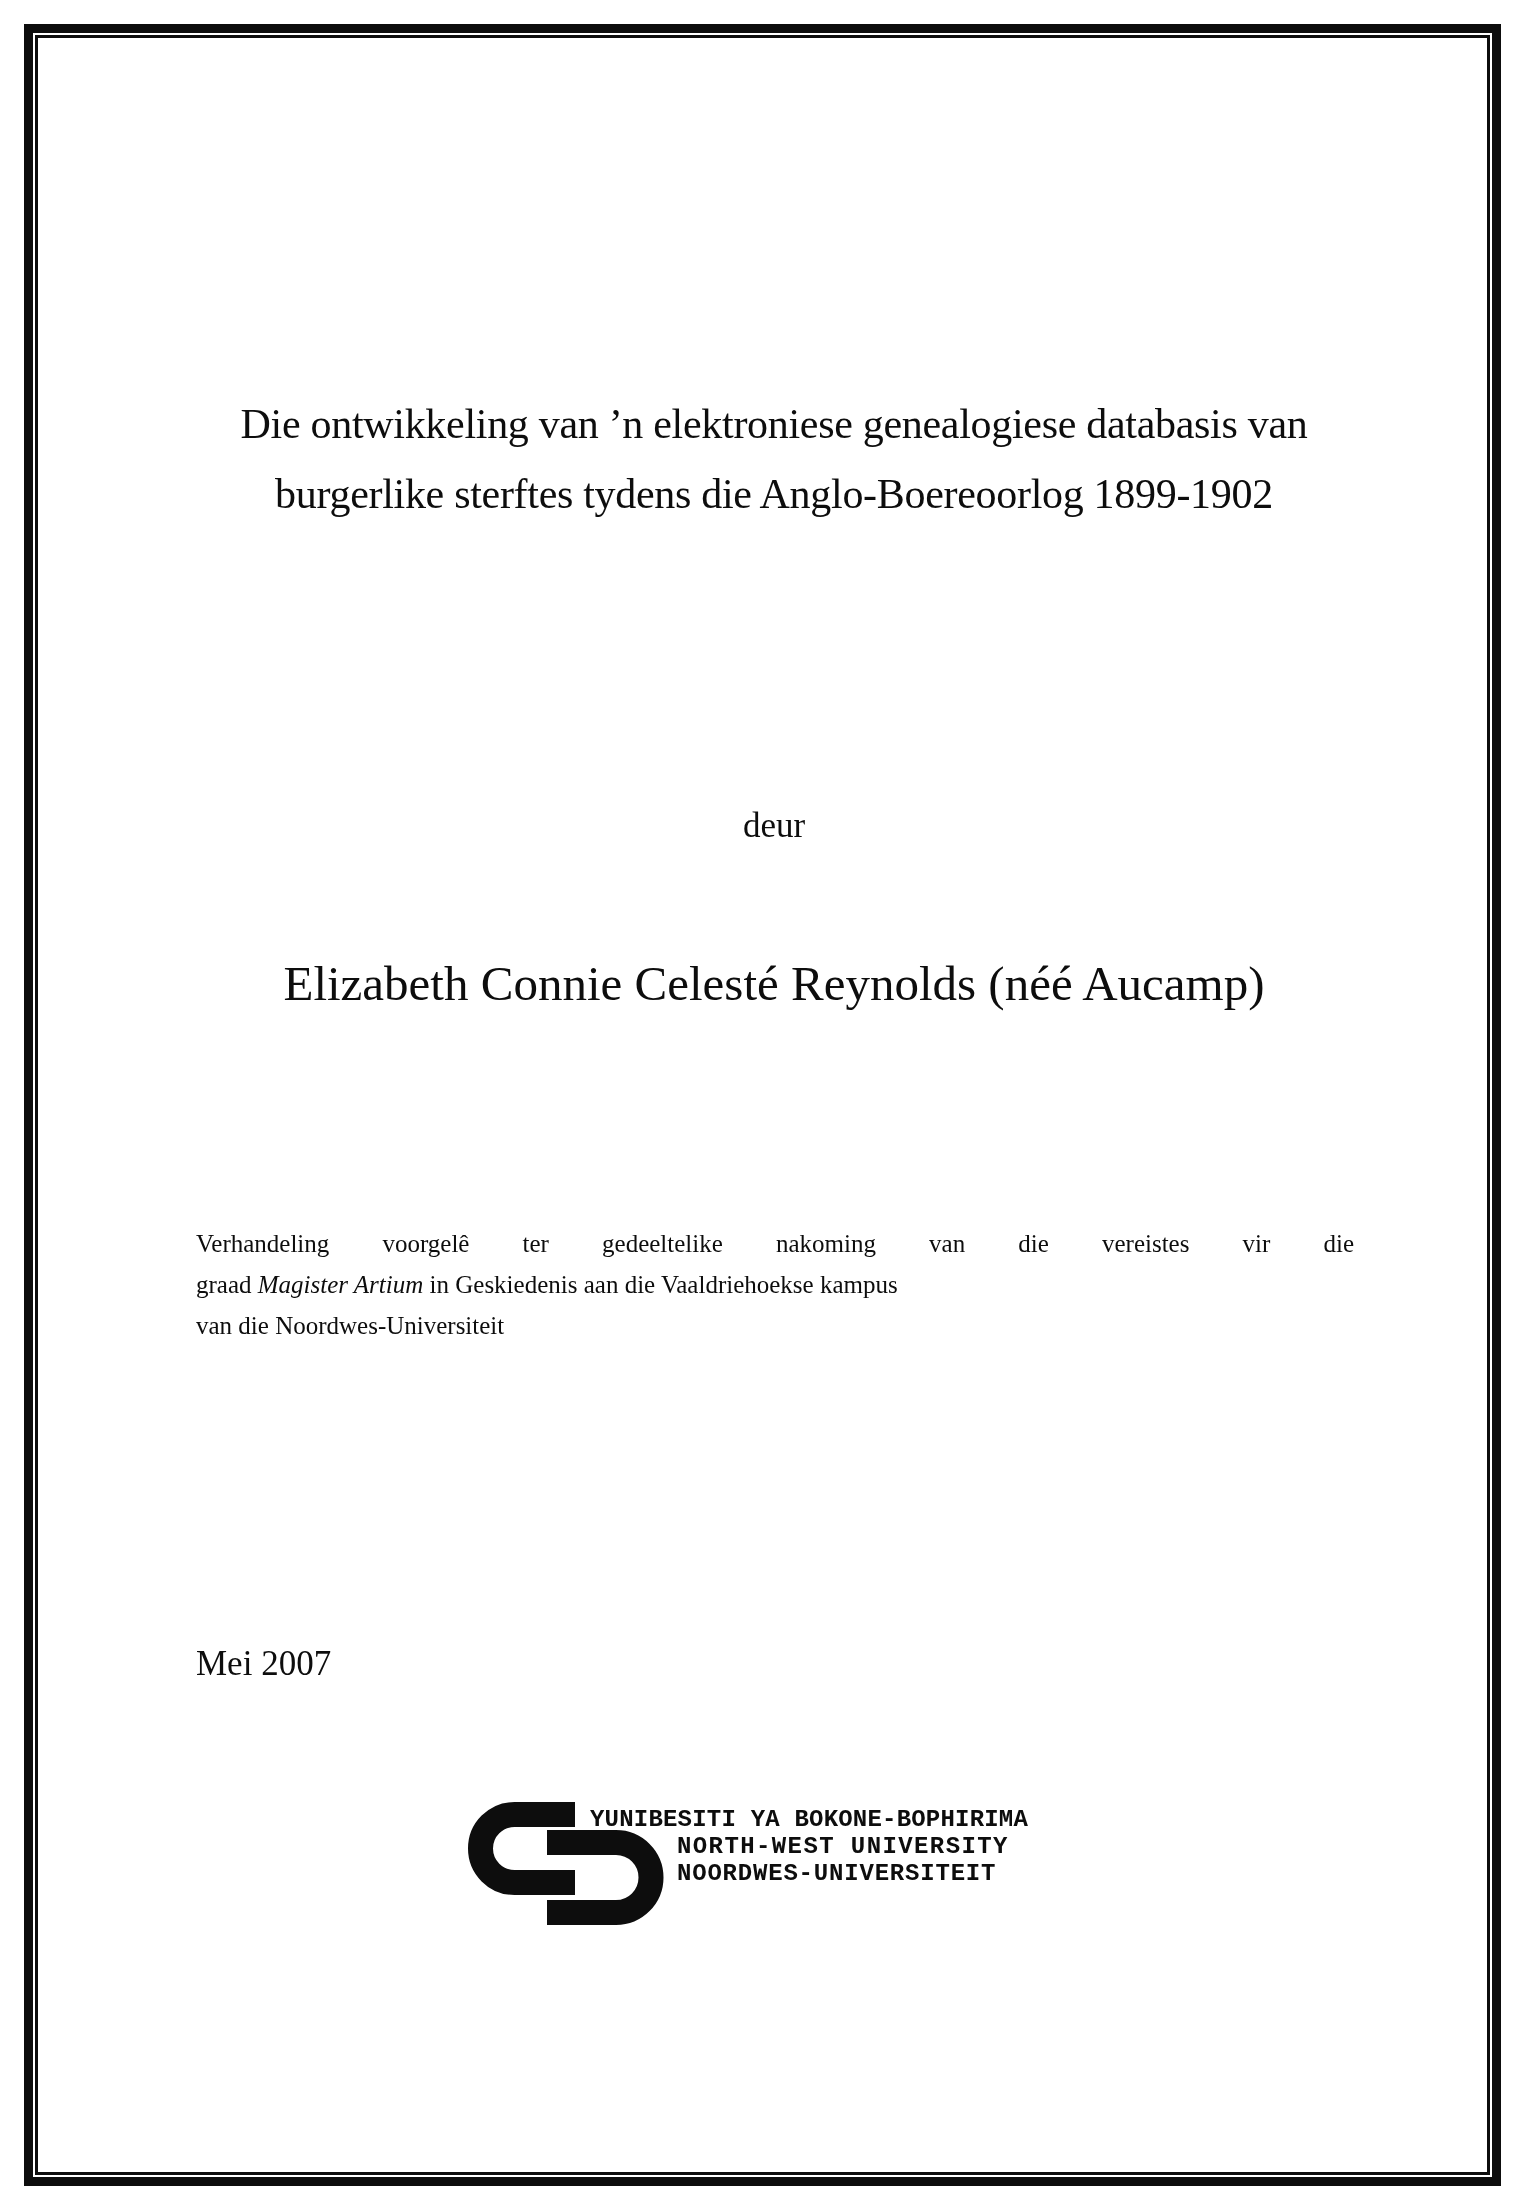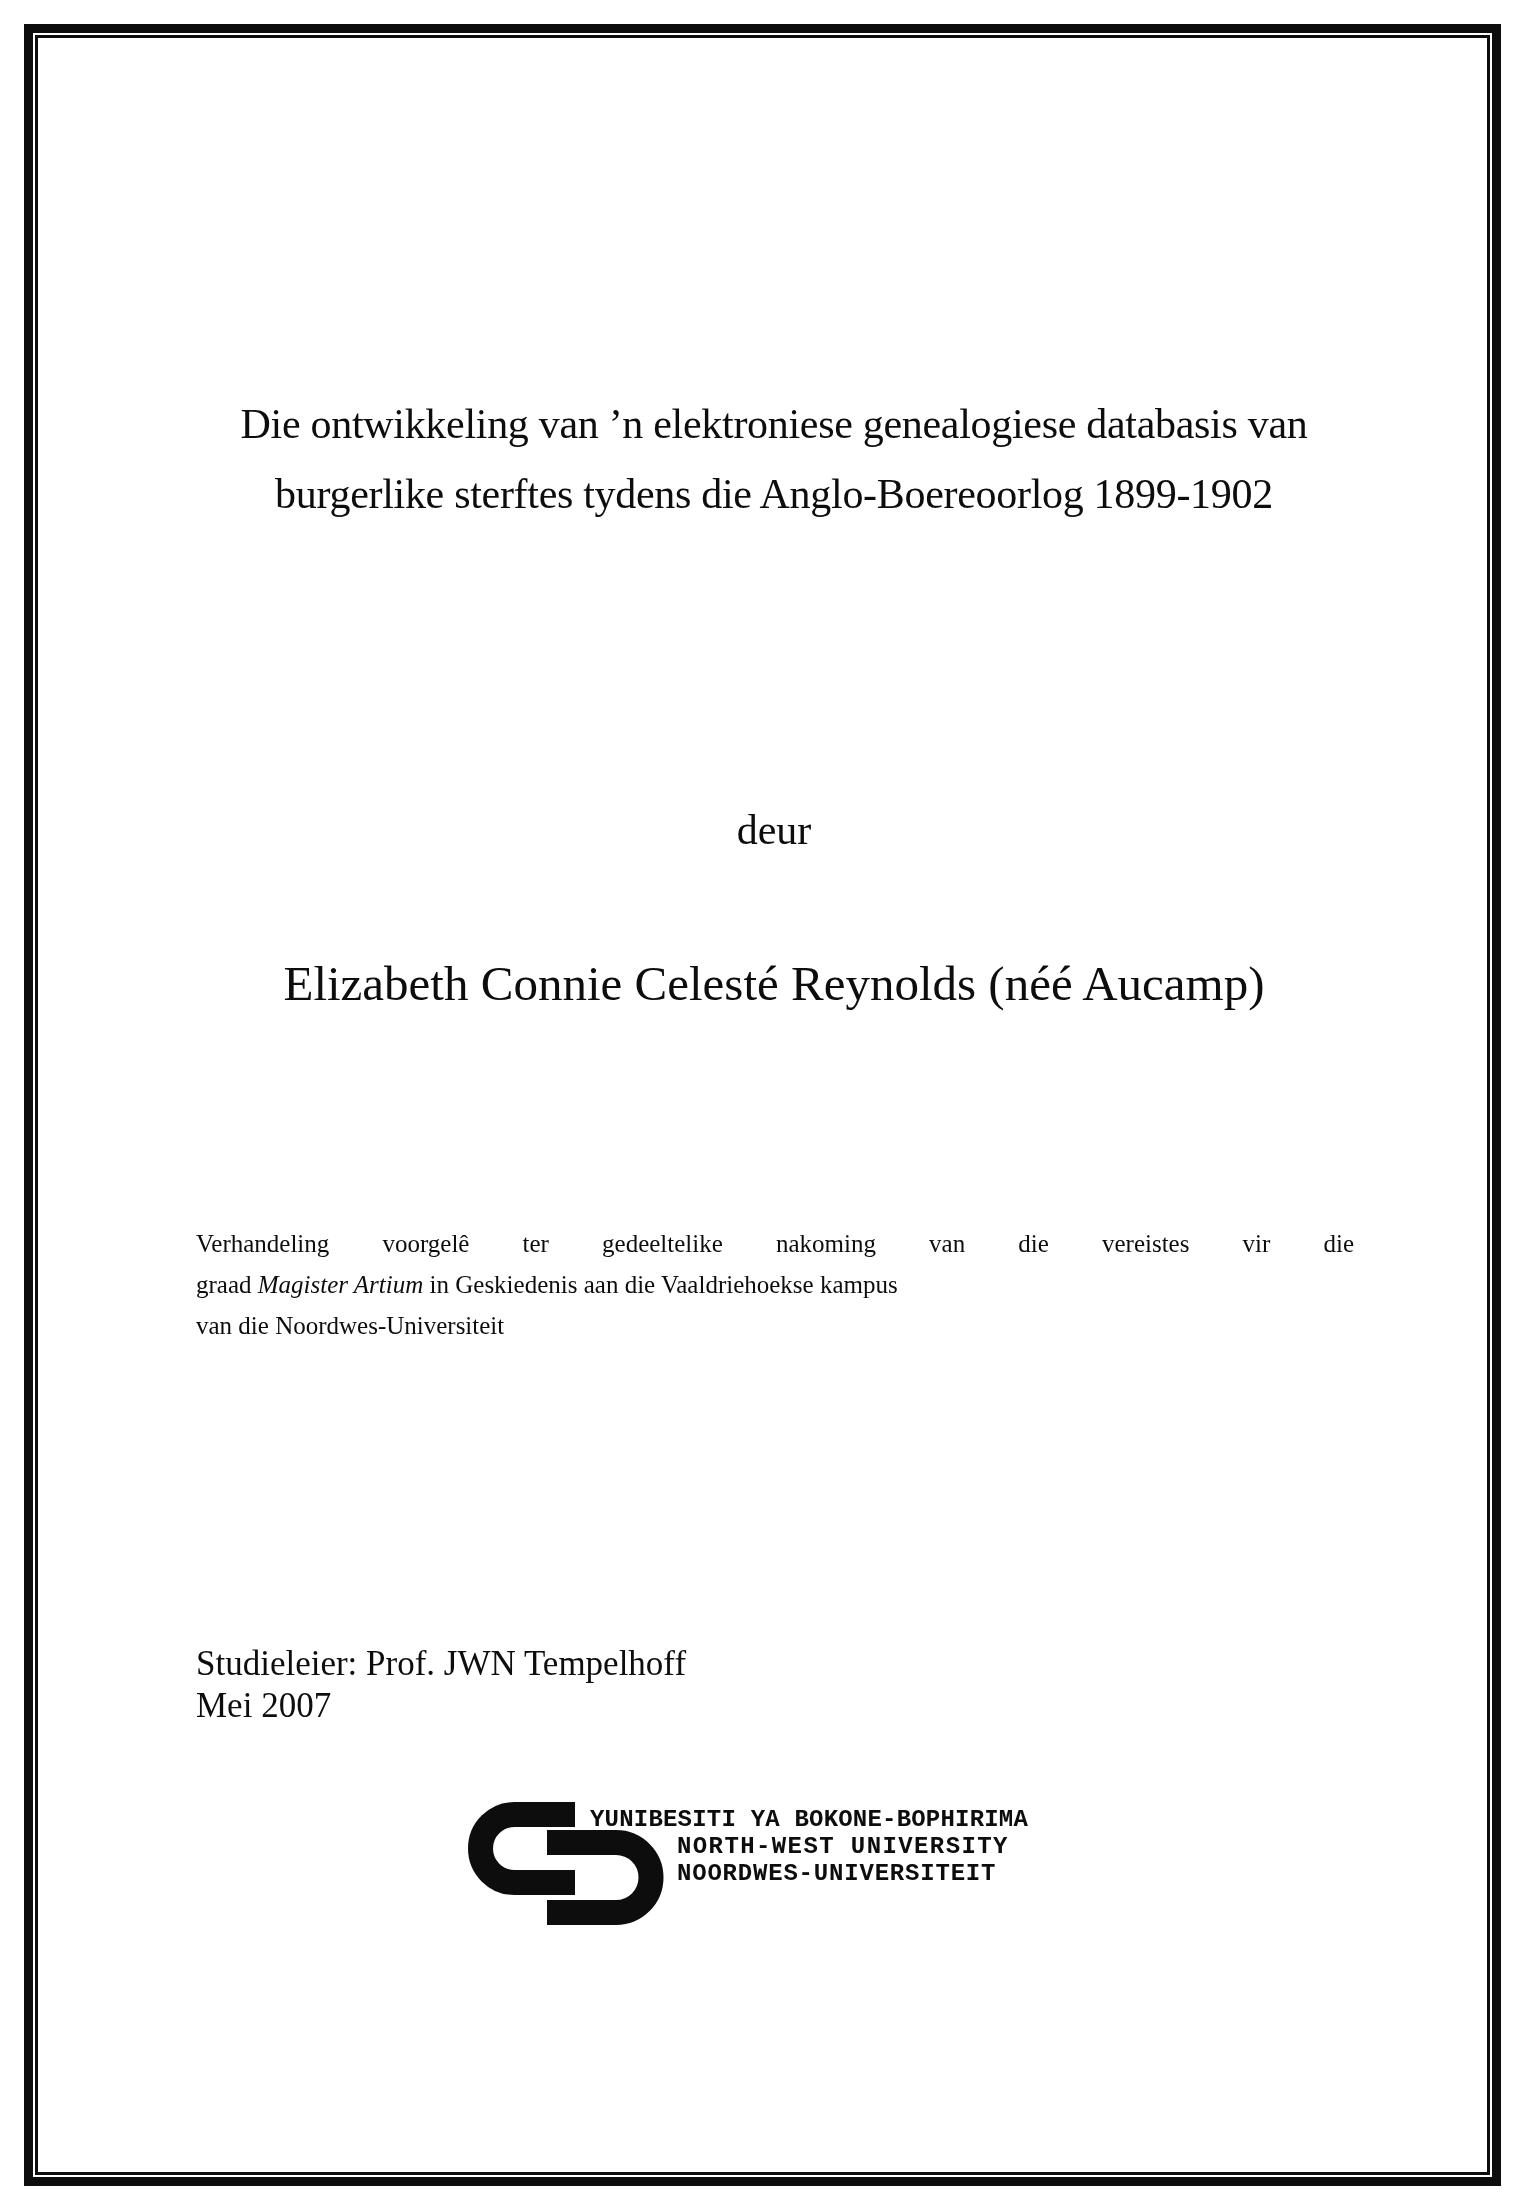--- a/index.html
+++ b/index.html
@@ -18,21 +18,21 @@
     position:absolute; left:2px; top:2px; right:2px; bottom:2px;
     border:3px solid var(--ink);
   }
   .centered {
     position:absolute; left:774px; transform:translateX(-50%);
     white-space:nowrap;
   }
   .title { font-size:42px; letter-spacing:-0.3px; }
   .title.line1 { top:400px; }
   .title.line2 { top:470px; }
-  .byline { top:806px; font-size:42px; }
+  .byline { top:806px; font-size:35px; }
   .author { top:955px; font-size:49px; }
   .submission {
     position:absolute; left:196px; top:1223px; width:1158px;
     font-size:25px; line-height:41px;
   }
   .submission .just { text-align:justify; text-align-last:justify; }
   .it { font-style:italic; }
   .supervisor {
     position:absolute; left:196px; top:1643px;
     font-size:35px; line-height:42px; white-space:nowrap;
@@ -65,21 +65,20 @@
 
   <div class="centered author">Elizabeth Connie Celesté Reynolds (néé Aucamp)</div>
 
   <div class="submission">
     <div class="just">Verhandeling voorgelê ter gedeeltelike nakoming van die vereistes vir die</div>
     <div><span>graad </span><span class="it">Magister Artium</span><span> in Geskiedenis aan die Vaaldriehoekse kampus</span></div>
     <div>van die Noordwes-Universiteit</div>
   </div>
 
   <div class="supervisor">
-    <div>Studieleier: Prof. JWN Tempelhoff</div>
     <div>Mei 2007</div>
   </div>
 
   <div class="lockup">
     <svg class="mark" viewBox="0 0 196 124" width="196" height="124" aria-hidden="true">
       <path d="M107 12.5 H46.5 A34 34 0 0 0 46.5 80.5 H107"></path>
       <path d="M79 40.5 H148 A35 35 0 0 1 148 110.5 H79"></path>
     </svg>
     <div class="ll l1">YUNIBESITI YA BOKONE-BOPHIRIMA</div>
     <div class="ll l2">NORTH-WEST UNIVERSITY</div>

